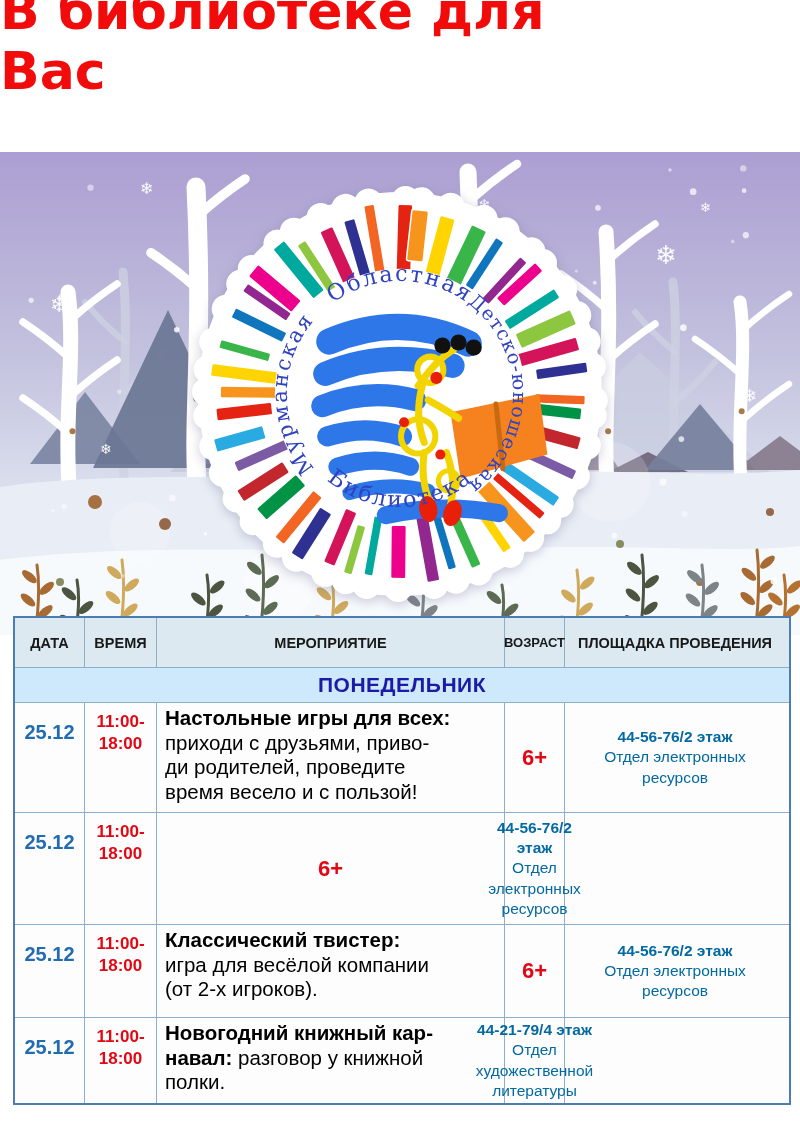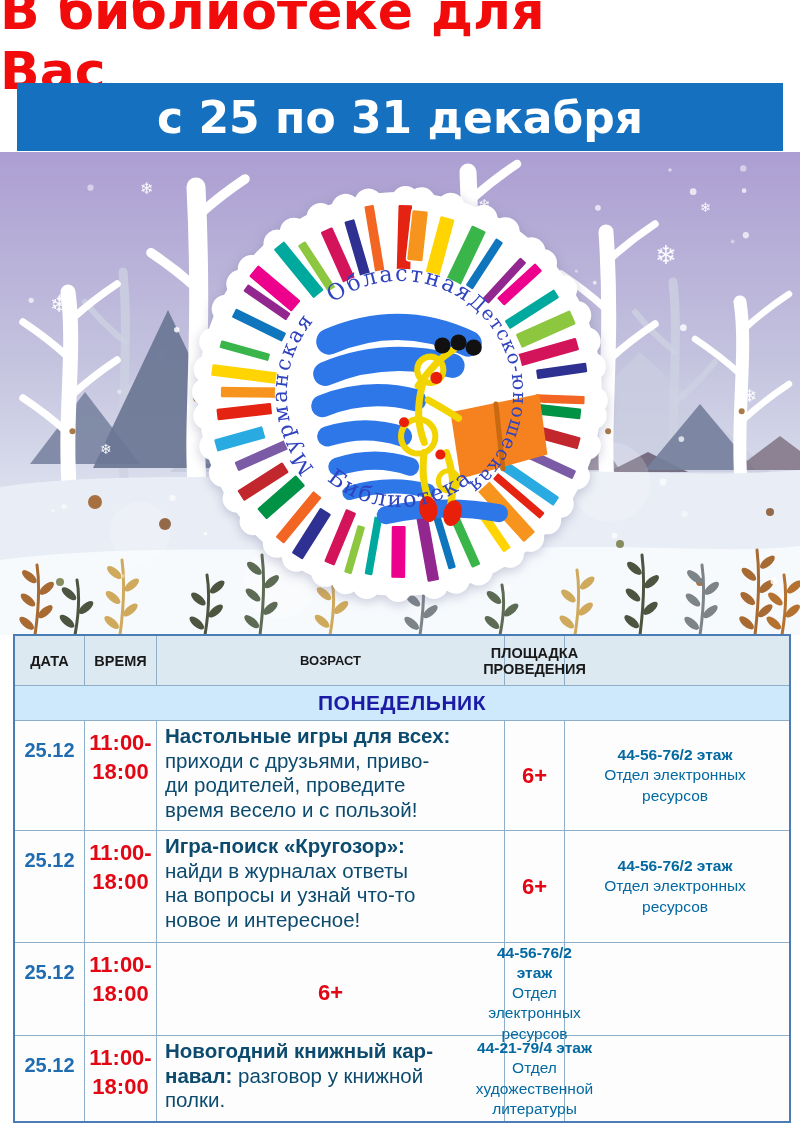--- a/index.html
+++ b/index.html
@@ -10,56 +10,53 @@
          font-family:"DejaVu Sans", sans-serif;font-weight:800;font-size:52px;color:#f20b0b;letter-spacing:0px;}
   .banner{position:absolute;left:17px;top:83px;width:766px;height:68px;background:#1571bf;
           display:flex;align-items:center;justify-content:center;}
   .banner span{font-family:"DejaVu Sans", sans-serif;font-weight:800;font-size:44px;color:#ffffff;}
   
   .scene{position:absolute;left:0;top:152px;width:800px;height:483px;overflow:hidden;}
   #scene-svg{position:absolute;left:0;top:0;}
   .logo{position:absolute;left:188px;top:30px;width:424px;height:424px;
         filter:drop-shadow(0 3px 6px rgba(110,110,150,.35));}
   
-  .tbl{position:absolute;left:13px;top:634px;width:774px;background:#fdfdfe;border:2px solid #4c7cb5;}
+  .tbl{position:absolute;left:13px;top:616px;width:774px;background:#fdfdfe;border:2px solid #4c7cb5;}
   .thead,.trow{display:grid;grid-template-columns:70px 72px 348px 60px 220px;}
   .thead{height:49px;background:#dce9f1;border-bottom:1px solid #8fafc8;}
   .hcell{display:flex;align-items:center;justify-content:center;text-align:center;
          font-weight:bold;font-size:14.5px;color:#191919;border-right:1px solid #8fafc8;}
   .hcell.narrow{font-size:13px;text-align:right;}
   .hcell:nth-child(5){border-right:none;}
   .monday{height:34px;background:#cde9fb;border-bottom:1px solid #8fafc8;display:flex;align-items:center;justify-content:center;
           font-weight:bold;font-size:21px;color:#1b1ba6;letter-spacing:.5px;}
   .trow{border-bottom:1px solid #8fafc8;background:#fdfdfe;}
   #rows .trow:last-child{border-bottom:none;}
   #rows .trow:nth-child(1){height:109px;}
   #rows .trow:nth-child(2){height:111px;}
   #rows .trow:nth-child(3){height:92px;}
   #rows .trow:nth-child(4){height:85px;}
   .c{border-right:1px solid #8fafc8;box-sizing:border-box;}
   .c:nth-child(5){border-right:none;}
   .pre{white-space:pre-line;}
   .c.date{font-weight:bold;font-size:20px;color:#1f6cb0;text-align:center;padding-top:18px;}
-  .c.time{font-weight:bold;font-size:22px;color:#e30613;text-align:center;padding-top:8px;line-height:1.3;}
-  .c.event{font-size:20.5px;color:#0c4a6e;line-height:1.2;padding:3px 6px 0 8px;}
+  .c.time{font-weight:bold;font-size:17px;color:#e30613;text-align:center;padding-top:8px;line-height:1.3;}
+  .c.event{font-size:20.5px;color:#000000;line-height:1.2;padding:3px 6px 0 8px;}
   .b{font-weight:bold;}
   .c.age{display:flex;align-items:center;justify-content:center;font-weight:bold;font-size:22px;color:#e30613;}
   .c.venue{display:flex;align-items:center;justify-content:center;}
   .vwrap{text-align:center;font-size:15.5px;color:#0369a1;line-height:1.3;}
 </style>
 </head>
 <body>
 
 <div class="page">
 
   <div class="title">В библиотеке для Вас</div>
 
-  <div class="banner">
-      <span>с 25 по 31 декабря</span>
-    </div>
 
   <div class="scene">
     <svg id="scene-svg" width="800" height="483" viewBox="0 0 800 483">
       <defs>
         <linearGradient id="sky" x1="0" y1="0" x2="0" y2="1">
           <stop offset="0" stop-color="#ac9ed2"></stop>
           <stop offset="0.42" stop-color="#c3c2de"></stop>
           <stop offset="0.72" stop-color="#dce1ee"></stop>
           <stop offset="1" stop-color="#e8ecf4"></stop>
         </linearGradient>
@@ -395,20 +392,21 @@
         <text font-size="21" letter-spacing="2"><textPath href="#arcLeft" startOffset="50%" text-anchor="middle">Мурманская</textPath></text>
         <text font-size="19" letter-spacing="1"><textPath href="#arcRight" startOffset="50%" text-anchor="middle">Детско-юношеская</textPath></text>
       </g>
     </svg>
   </div>
 
   <div class="tbl">
     <div class="thead">
       <div class="hcell">ДАТА</div>
       <div class="hcell">ВРЕМЯ</div>
+      <div class="hcell">МЕРОПРИЯТИЕ</div>
       <div class="hcell narrow">ВОЗРАСТ</div>
       <div class="hcell">ПЛОЩАДКА ПРОВЕДЕНИЯ</div>
     </div>
     <div class="monday">ПОНЕДЕЛЬНИК</div>
     <div id="rows">
   <div class="trow">
     <div class="c date">25.12</div>
     <div class="c time pre">11:00-
 18:00</div>
     <div class="c event pre"><span class="b">Настольные игры для всех:</span><span>
@@ -420,36 +418,35 @@
             <div class="vwrap pre"><span class="b">44-56-76/2 этаж</span><span>
 Отдел электронных
 ресурсов</span></div>
           </div>
   </div>
 
   <div class="trow">
     <div class="c date">25.12</div>
     <div class="c time pre">11:00-
 18:00</div>
-    <div class="c event pre"><span class="b">Игра-поиск «Кругозор»:</span><span>
-найди в журналах ответы
-на вопросы и узнай что-то
-новое и интересное!</span></div>
     <div class="c age">6+</div>
     <div class="c venue">
             <div class="vwrap pre"><span class="b">44-56-76/2 этаж</span><span>
 Отдел электронных
 ресурсов</span></div>
           </div>
   </div>
 
   <div class="trow">
     <div class="c date">25.12</div>
     <div class="c time pre">11:00-
 18:00</div>
+    <div class="c event pre"><span class="b">Классический твистер:</span><span>
+игра для весёлой компании
+(от 2-х игроков).</span></div>
     <div class="c age">6+</div>
     <div class="c venue">
             <div class="vwrap pre"><span class="b">44-56-76/2 этаж</span><span>
 Отдел электронных
 ресурсов</span></div>
           </div>
   </div>
 
   <div class="trow">
     <div class="c date">25.12</div>

